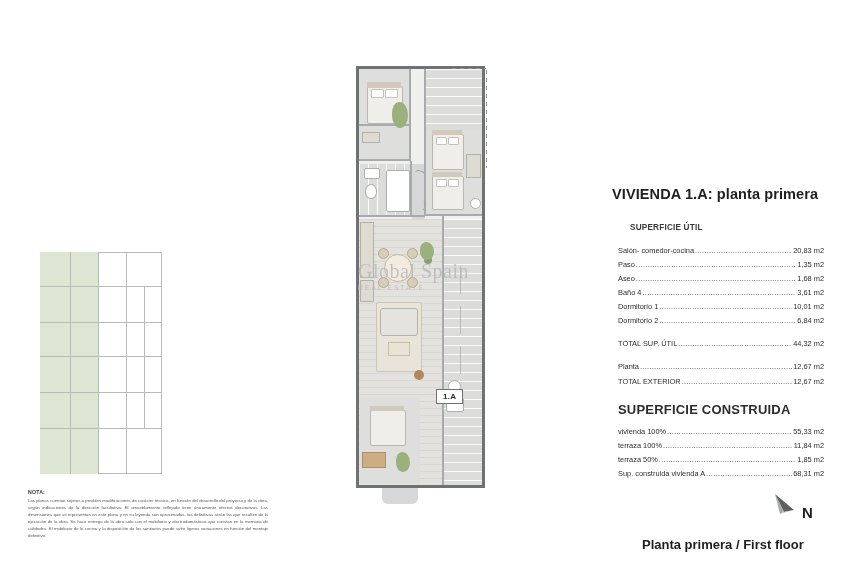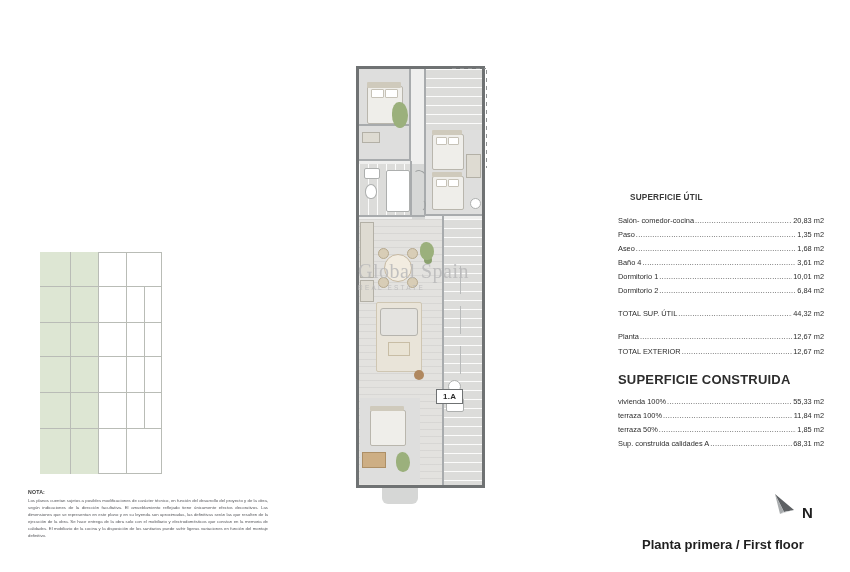--- a/index.html
+++ b/index.html
@@ -245,21 +245,21 @@
     width: 212px;
   }
   .specs h1 {
     margin: 0;
     font-size: 14.5px;
     font-weight: bold;
     color: #1f1f1f;
     letter-spacing: .1px;
   }
   .specs h2 {
-    margin: 7px 0 0 18px;
+    margin: 21px 0 0 18px;
     font-size: 8.2px;
     font-weight: bold;
     letter-spacing: .2px;
     color: #3a3a3a;
   }
   .rows {
     margin-top: 12px;
     margin-left: 6px;
   }
   .row {
@@ -423,20 +423,21 @@
 
   <div class="unit-tag" style="left:84px;top:331px;">1.A</div>
 </div>
 
 <div class="watermark">
   <div class="wm1">Global Spain</div>
   <div class="wm2">REAL ESTATE</div>
 </div>
 
 <div class="specs">
+  <h1>VIVIENDA 1.A: planta primera</h1>
   <h2>SUPERFICIE ÚTIL</h2>
 
   <div class="rows">
     <div class="row">
       <span class="lbl">Salón- comedor-cocina</span>
       <span class="dots">....................................................................</span>
       <span class="val">20,83 m2</span>
     </div>
     <div class="row">
       <span class="lbl">Paso</span>
@@ -499,21 +500,21 @@
       <span class="lbl">terraza 100%</span>
       <span class="dots">....................................................................</span>
       <span class="val">11,84 m2</span>
     </div>
     <div class="row">
       <span class="lbl">terraza 50%</span>
       <span class="dots">....................................................................</span>
       <span class="val">1,85 m2</span>
     </div>
     <div class="row">
-      <span class="lbl">Sup. construida calidades A</span>
+      <span class="lbl">Sup. construida vivienda A</span>
       <span class="dots">....................................................................</span>
       <span class="val">68,31 m2</span>
     </div>
   </div>
 </div>
 
 <div class="compass">
   <svg width="46" height="38" viewBox="0 0 46 38">
     <polygon points="3,2 22,18 12,20" fill="#5d6063"></polygon>
     <polygon points="3,2 8,22 12,20" fill="#a9acae"></polygon>

